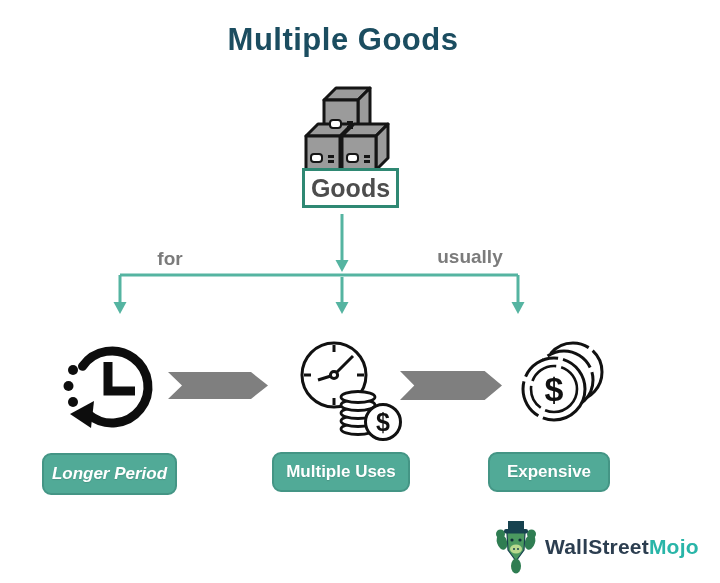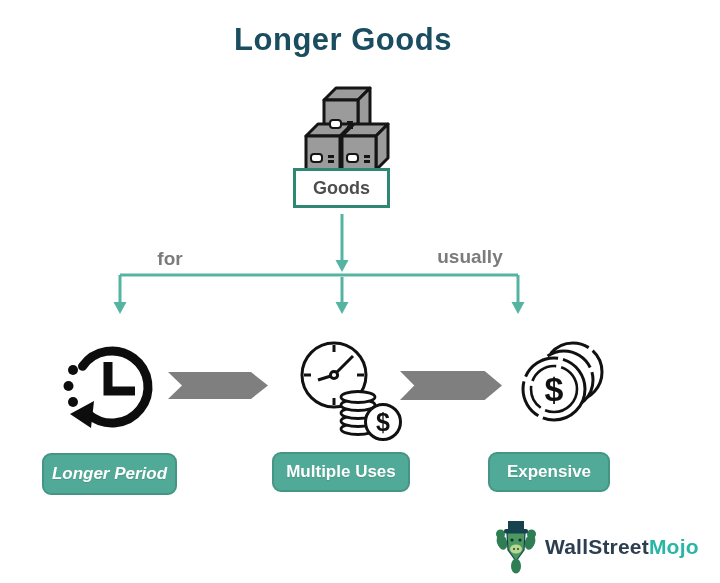--- a/index.html
+++ b/index.html
@@ -12,25 +12,25 @@
   }
   .title{
     position:absolute;left:0;top:22px;width:686px;
     text-align:center;
     font-size:31px;font-weight:bold;color:#1b4d60;
     letter-spacing:0.5px;
     margin:0;
   }
   .abs{position:absolute;}
   .goods-box{
-    position:absolute;left:293px;top:168px;width:97px;height:40px;
+    position:absolute;left:302px;top:168px;width:97px;height:40px;
     box-sizing:border-box;
     border:3px solid #2f8873;background:#ffffff;
     display:flex;align-items:center;justify-content:center;
-    font-size:18px;font-weight:bold;color:#4d4d4d;
+    font-size:25px;font-weight:bold;color:#4d4d4d;
   }
   .branch-label{
     position:absolute;
     font-size:19px;font-weight:bold;color:#7b7b7b;
     text-align:center;
   }
   .branch-label.for{left:135px;top:248px;width:70px;}
   .branch-label.usually{left:429px;top:246px;width:82px;}
   .pill{
     position:absolute;
@@ -52,21 +52,21 @@
   }
   .logo-text{font-size:21px;font-weight:bold;letter-spacing:0.2px;}
   .logo-text .primary{color:#2c3e50;}
   .logo-text .secondary{color:#29b5a8;}
 </style>
 </head>
 <body>
 
 <div class="canvas">
 
-  <h1 class="title">Longer Goods</h1>
+  <h1 class="title">Multiple Goods</h1>
 
   <svg class="abs" style="left:294px;top:72px;" width="96" height="100" viewBox="0 0 96 100">
     <g fill="#9b9b9b" stroke="#151515" stroke-width="3" stroke-linejoin="round">
 
       <polygon points="30,28 42,16 76,16 64,28"></polygon>
       <polygon points="64,28 76,16 76,52 64,64"></polygon>
       <rect x="30" y="28" width="34" height="36"></rect>
 
       <polygon points="12,64 24,52 58,52 46,64"></polygon>
       <rect x="12" y="64" width="34" height="34"></rect>

